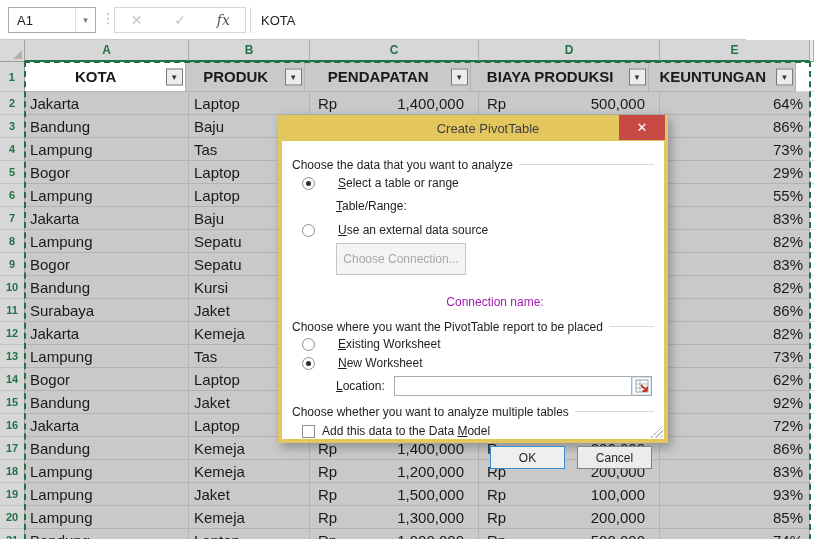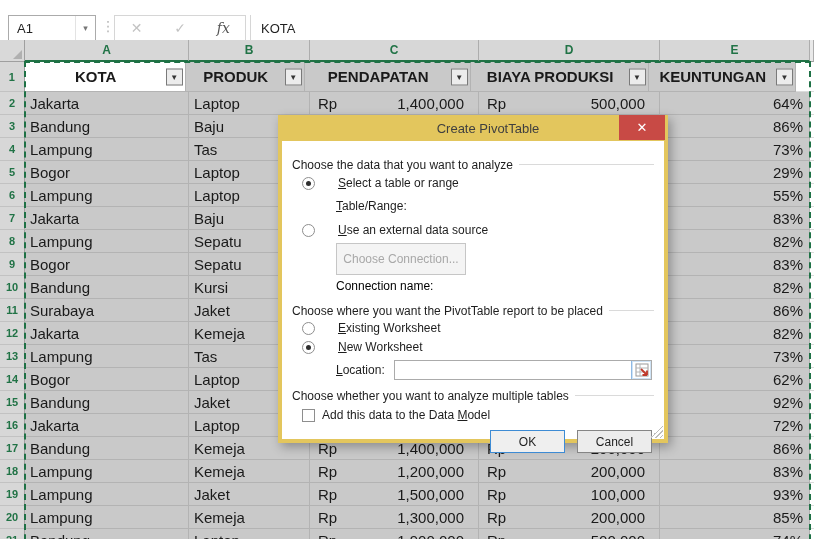--- a/index.html
+++ b/index.html
@@ -4,21 +4,21 @@
 <style>
   * { margin:0; padding:0; box-sizing:border-box; }
   html,body { width:814px; height:539px; }
   body {
     font-family:"Liberation Sans", sans-serif;
     background:#fff; position:relative; overflow:hidden;
     -webkit-font-smoothing:antialiased;
   }
 
   
-  .topbar { position:absolute; left:0; top:8px; width:746px; height:40px;
+  .topbar { position:absolute; left:0; top:0; width:746px; height:40px;
             background:#fff; border-bottom:1px solid #c9c9c9; display:flex; align-items:center; }
   .namebox { position:absolute; left:8px; top:7px; width:88px; height:26px;
              border:1px solid #ababab; background:#fff; display:flex; align-items:center;
              font-size:13px; color:#222; padding-left:8px; }
   .namebox .dd { margin-left:auto; width:20px; height:100%; display:flex; align-items:center;
                  justify-content:center; color:#777; font-size:9px; border-left:1px solid #e3e3e3; }
   .vdots { position:absolute; left:101px; top:10px; color:#b5b5b5; font-size:14px; letter-spacing:0; }
   .fbtns { position:absolute; left:114px; top:7px; height:26px; width:132px;
            border:1px solid #d6d6d6; display:flex; }
   .fbtn { flex:1; display:flex; align-items:center; justify-content:center; font-size:14px; }
@@ -78,21 +78,21 @@
   .frow { display:flex; align-items:center; margin:4px 0 0 44px; height:21px; }
   .flabel { width:72px; }
   .fin { flex:1; height:20px; border:1px solid #ababab; position:relative; display:flex; align-items:center;
          padding-left:3px; font-size:12px; margin-right:2px; }
   .fin .selhl { background:#c0c0c0; }
   .caret { display:inline-block; width:1px; height:13px; background:#000; }
   .picker { position:absolute; right:0; top:0; bottom:0; width:20px; border-left:1px solid #8eb9e4;
             box-shadow:inset 0 0 0 1px #cfe3f5; background:#fff; display:flex; align-items:center; justify-content:center; }
   .dbtn { margin:5px 0 0 44px; width:130px; height:32px; border:1px solid #c6c6c6; background:#f4f4f4;
           color:#a8a8a8; font-size:12px; display:flex; align-items:center; justify-content:center; }
-  .glabel { margin:4px 0 0 44px; color:#000000; height:15px; }
+  .glabel { margin:20px 0 0 44px; color:#a21caf; height:15px;text-align:center; }
   .grp.m { margin-top:9px; }
   .cbrow { display:flex; align-items:center; margin:4px 0 0 10px; height:16px; }
   .cbox { width:13px; height:13px; border:1px solid #8e8e8e; background:#fff; margin-right:7px; flex:none; }
   .btnrow { display:flex; justify-content:flex-end; margin-top:7px; padding-right:2px; gap:12px; }
   .btn { width:75px; height:23px; background:#ececec; border:1px solid #858585; font-size:12px;
          color:#1f1f1f; display:flex; align-items:center; justify-content:center; }
   .btn.focus { border:1px solid #3d8bd4; background:#efefef; }
   .grip { position:absolute; right:1px; bottom:1px; width:13px; height:13px;
           background:
             linear-gradient(135deg, transparent 0 50%, #bdbdbd 50% 56%, transparent 56% 68%, #bdbdbd 68% 74%, transparent 74% 86%, #bdbdbd 86% 92%, transparent 92%); }

